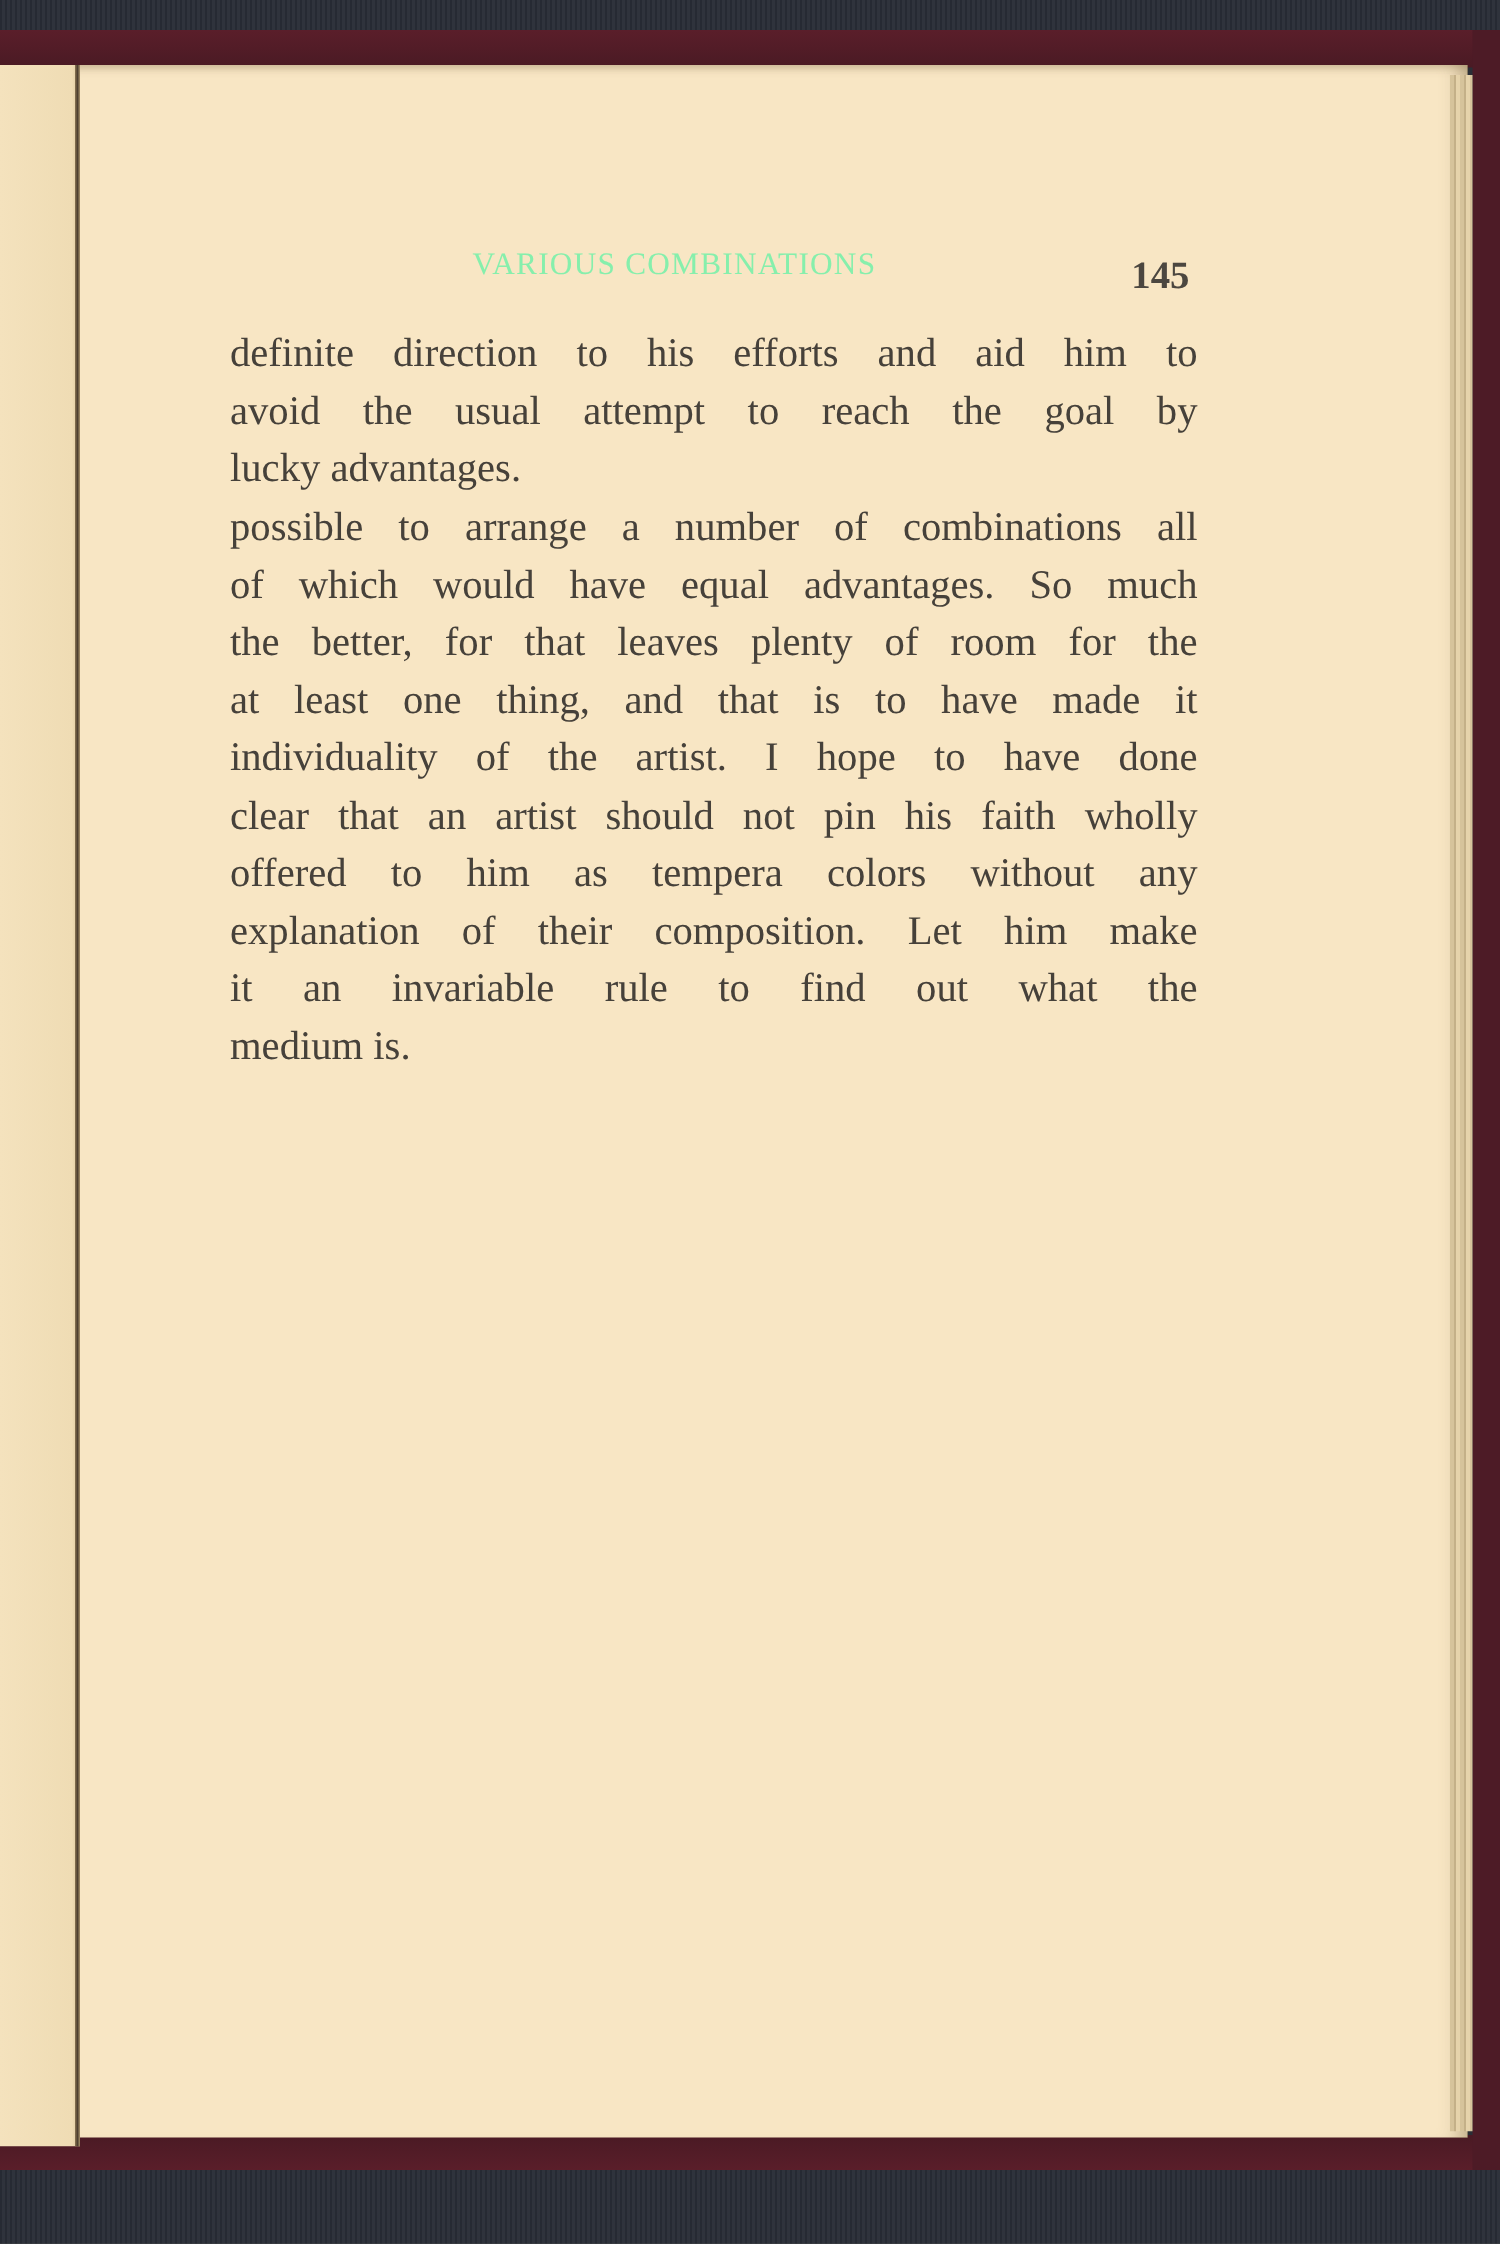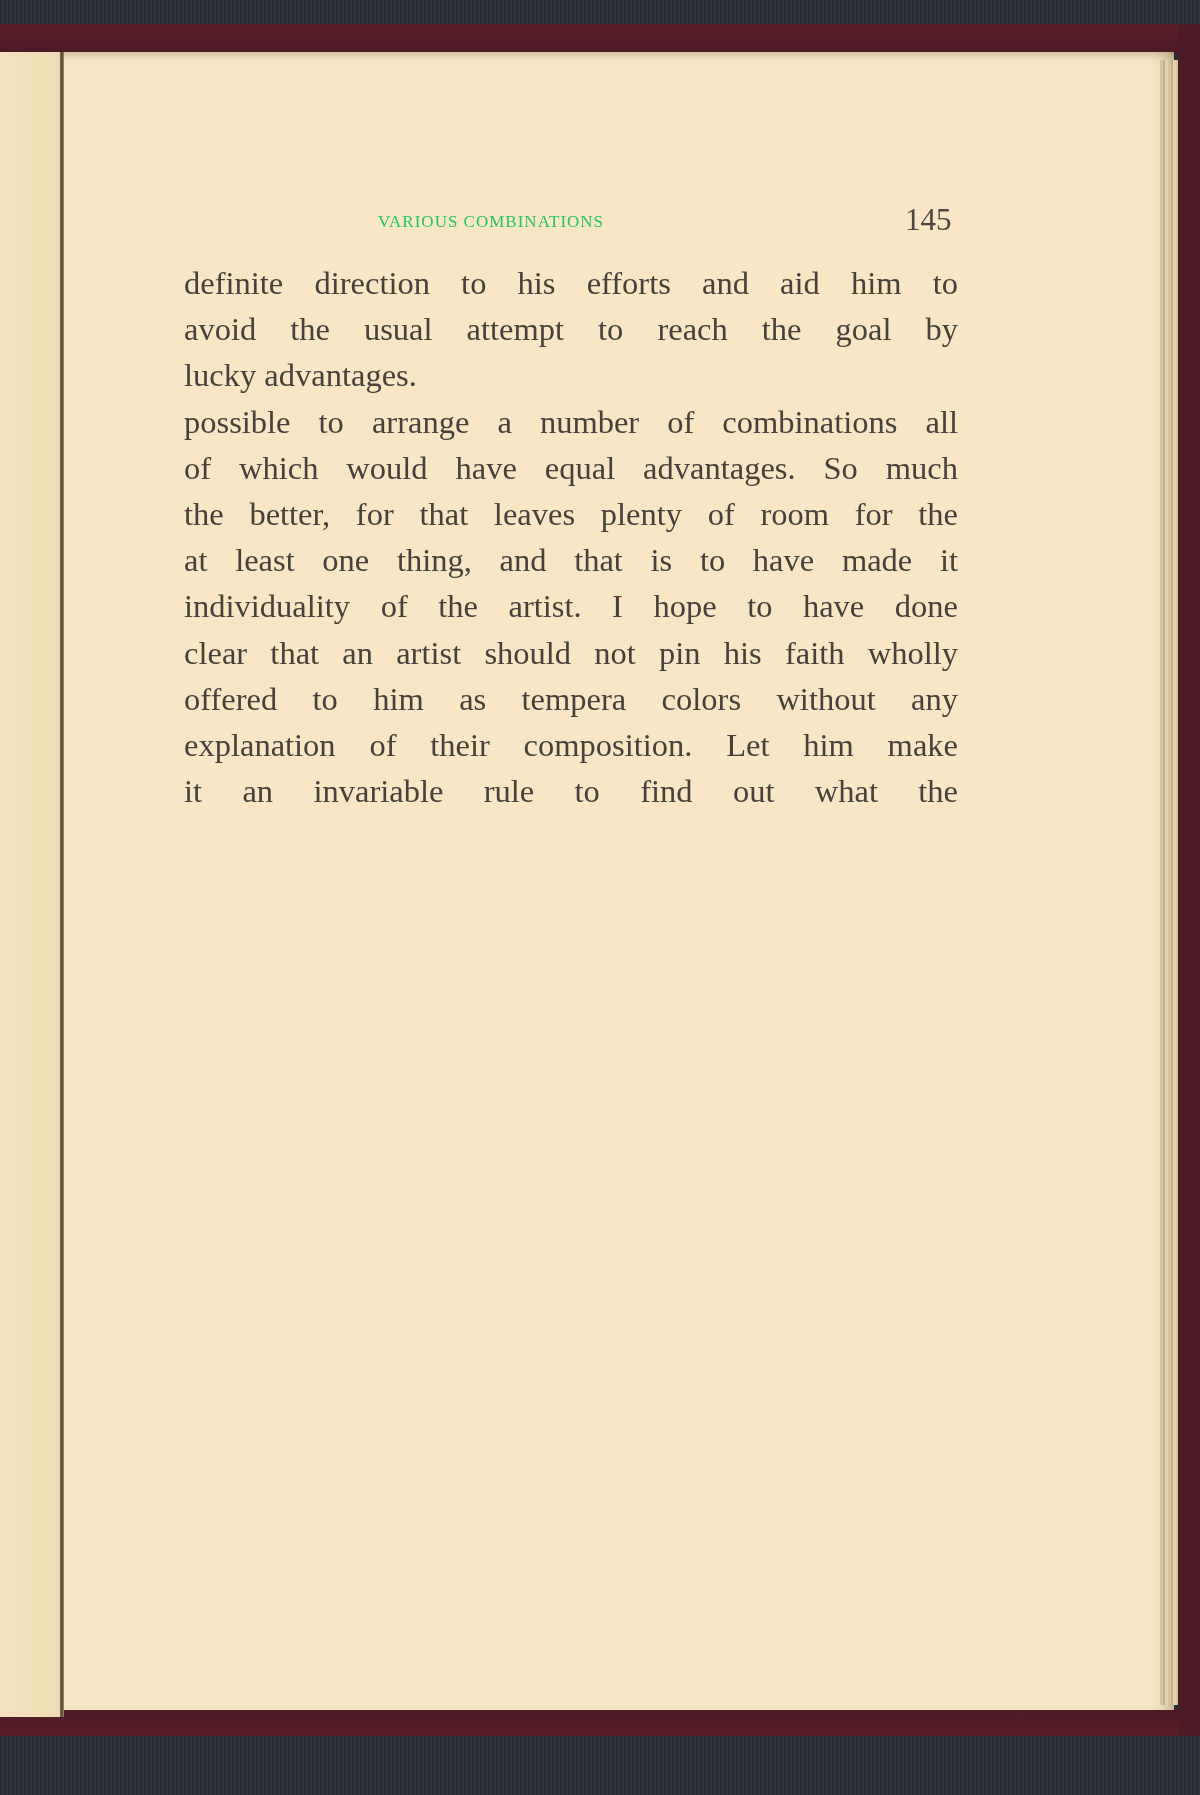--- a/index.html
+++ b/index.html
@@ -40,25 +40,25 @@
     position: absolute; left: 64px; top: 52px; width: 1110px; height: 1658px;
     background: #f8e6c4;
     box-shadow: inset -18px 0 16px -12px rgba(120,100,60,0.45), inset 0 10px 8px -8px rgba(100,80,50,0.35);
   }
   .page-edge {
     position: absolute; left: 1160px; top: 60px; width: 18px; height: 1645px;
     background: repeating-linear-gradient(90deg, #d6c39b 0 3px, #c4b088 3px 5px, #e6d3ab 5px 8px);
   }
   .running-head {
     position: absolute; left: 378px; top: 198px;
-    font-size: 17px; letter-spacing: 1px; color: #22c55e; margin-top: 14px;
+    font-size: 25px; letter-spacing: 1px; color: #86efac;
   }
   .page-number {
     position: absolute; left: 905px; top: 202px;
-    font-size: 31px; color: #4c4740;
+    font-size: 31px; color: #4c4740; font-weight: bold;
   }
   .body-text {
     position: absolute; left: 184px; top: 260px; width: 774px;
     font-size: 32.5px; line-height: 46.2px; color: #46413a;
   }
   .line {
     display: block; text-align: justify; text-align-last: justify; white-space: nowrap;
   }
   .line.last { text-align-last: left; }
   .line.indent { padding-left: 36px; }
@@ -86,13 +86,14 @@
   <span class="line last">lucky advantages.</span>
   <span class="line">possible to arrange a number of combinations all</span>
   <span class="line">of which would have equal advantages. So much</span>
   <span class="line">the better, for that leaves plenty of room for the</span>
   <span class="line">at least one thing, and that is to have made it</span>
   <span class="line">individuality of the artist. I hope to have done</span>
   <span class="line">clear that an artist should not pin his faith wholly</span>
   <span class="line">offered to him as tempera colors without any</span>
   <span class="line">explanation of their composition. Let him make</span>
   <span class="line">it an invariable rule to find out what the</span>
+  <span class="line last">medium is.</span>
 </div>
 
 </body></html>

